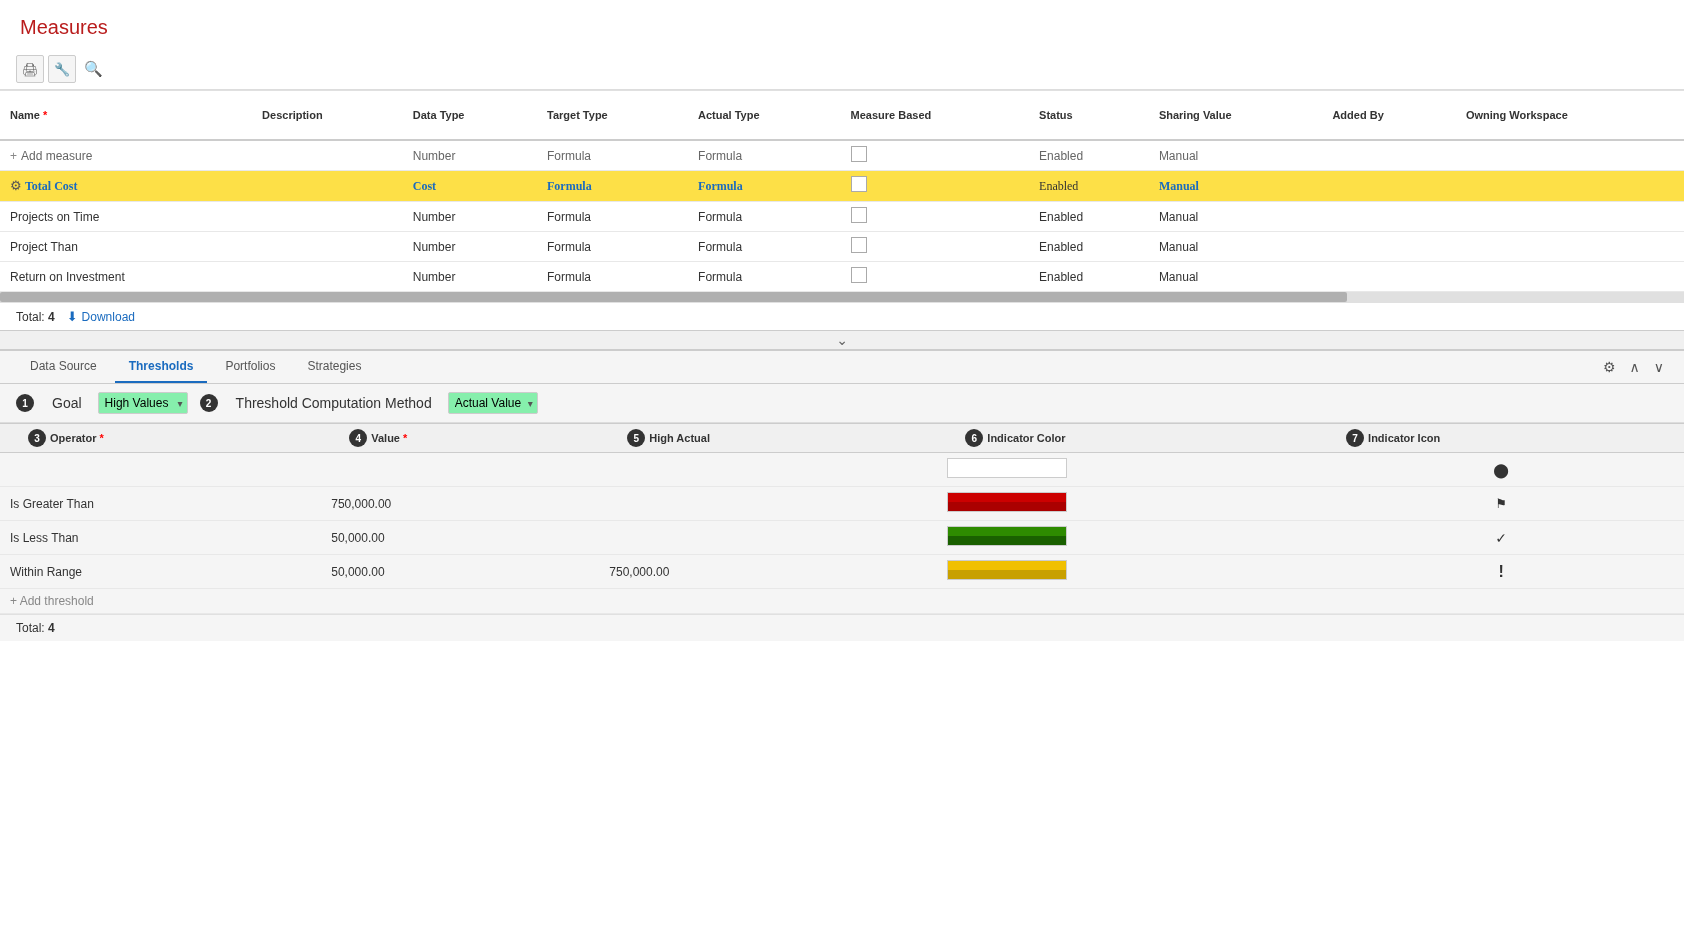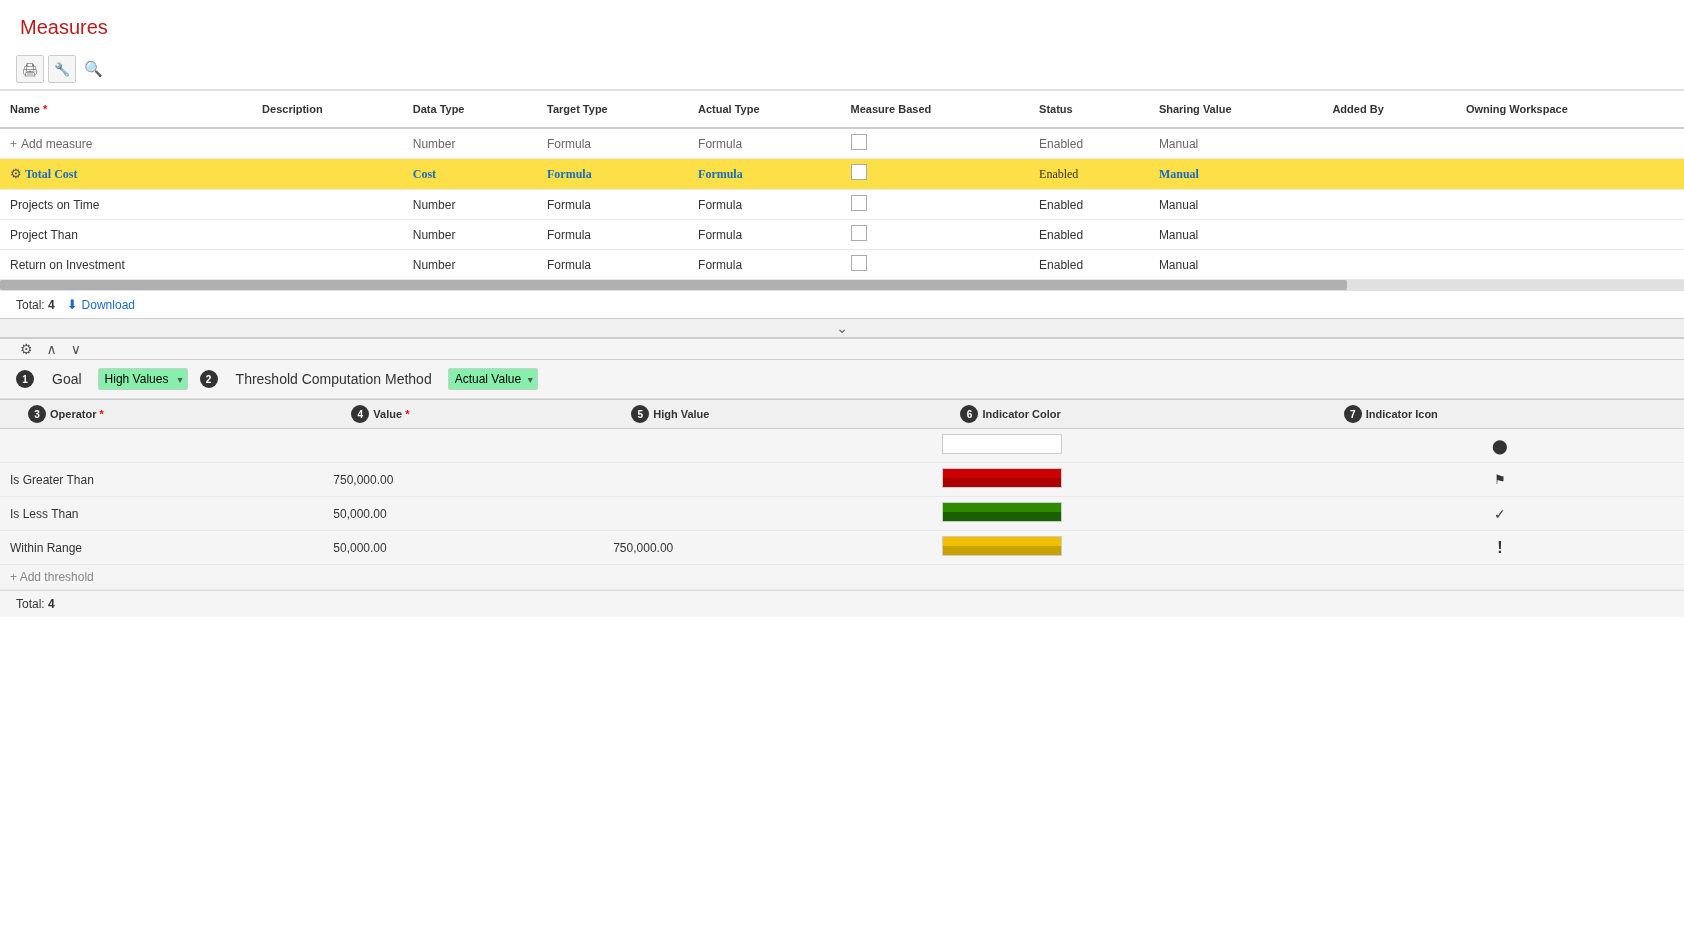--- a/index.html
+++ b/index.html
@@ -11,21 +11,21 @@
     .toolbar-btn {
       width: 28px; height: 28px; border: 1px solid #ccc; background: #f5f5f5;
       cursor: pointer; display: flex; align-items: center; justify-content: center;
       font-size: 13px; color: #555; border-radius: 2px;
     }
 
     .main-table-wrapper { overflow-x: auto; }
     .main-table { width: 100%; border-collapse: collapse; }
     .main-table th {
       background: #fff; border-bottom: 2px solid #ccc; border-top: 1px solid #e0e0e0;
-      padding: 12px 10px; text-align: left; font-size: 11px; font-weight: bold;
+      padding: 18px 10px; text-align: left; font-size: 11px; font-weight: bold;
       color: #333; white-space: nowrap; position: sticky; top: 0;
     }
     .main-table td { padding: 5px 10px; border-bottom: 1px solid #e8e8e8; font-size: 12px; }
     .main-table tr.selected { background: #fde047; font-family: Liberation Serif, serif; }
     .main-table tr.add-row td { color: #666; margin-left: 16px; }
     .main-table tr.add-row td .add-icon { color: #888; margin-right: 4px; }
 
     .link-text { color: #1a6bbf; font-weight: bold; }
     .gear-cell { color: #555; }
 
@@ -188,20 +188,26 @@
     <span>Download</span>
   </a>
 </div>
 
 <div class="collapse-bar">
   <span class="collapse-icon">⌄</span>
 </div>
 
 <div class="bottom-panel">
   <div class="tabs-bar">
+    <div class="tabs-left" id="tabs-container">
+    <div class="tab">Data Source</div>
+        <div class="tab active">Thresholds</div>
+        <div class="tab">Portfolios</div>
+        <div class="tab">Strategies</div>
+      </div>
     <div class="tabs-right">
       <button class="tab-action-btn">⚙</button>
       <button class="tab-action-btn">∧</button>
       <button class="tab-action-btn">∨</button>
     </div>
   </div>
 
   <div class="panel-controls">
     <span class="circle-badge">1</span>
     <span class="label-text">Goal</span>
@@ -214,21 +220,21 @@
       <select class="select-control" id="method-select"><option value="Actual Value">Actual Value</option><option value="Percentage">Percentage</option></select>
     </div>
   </div>
 
   <div>
     <table class="threshold-table">
       <thead>
         <tr id="threshold-thead-row">
         <th><span class="circle-badge" style="margin-right: 4px;">3</span><span>Operator<span class="required-star"> *</span></span></th>
             <th><span class="circle-badge" style="margin-right: 4px;">4</span><span>Value<span class="required-star"> *</span></span></th>
-            <th><span class="circle-badge" style="margin-right: 4px;">5</span><span>High Value</span></th>
+            <th><span class="circle-badge" style="margin-right: 4px;">5</span><span>High Actual</span></th>
             <th><span class="circle-badge" style="margin-right: 4px;">6</span><span>Indicator Color</span></th>
             <th><span class="circle-badge" style="margin-right: 4px;">7</span><span>Indicator Icon</span></th>
           </tr>
       </thead>
       <tbody id="threshold-tbody">
           <tr>
             <td></td>
             <td></td>
             <td></td>
             <td><span class="color-swatch-empty"></span></td>

